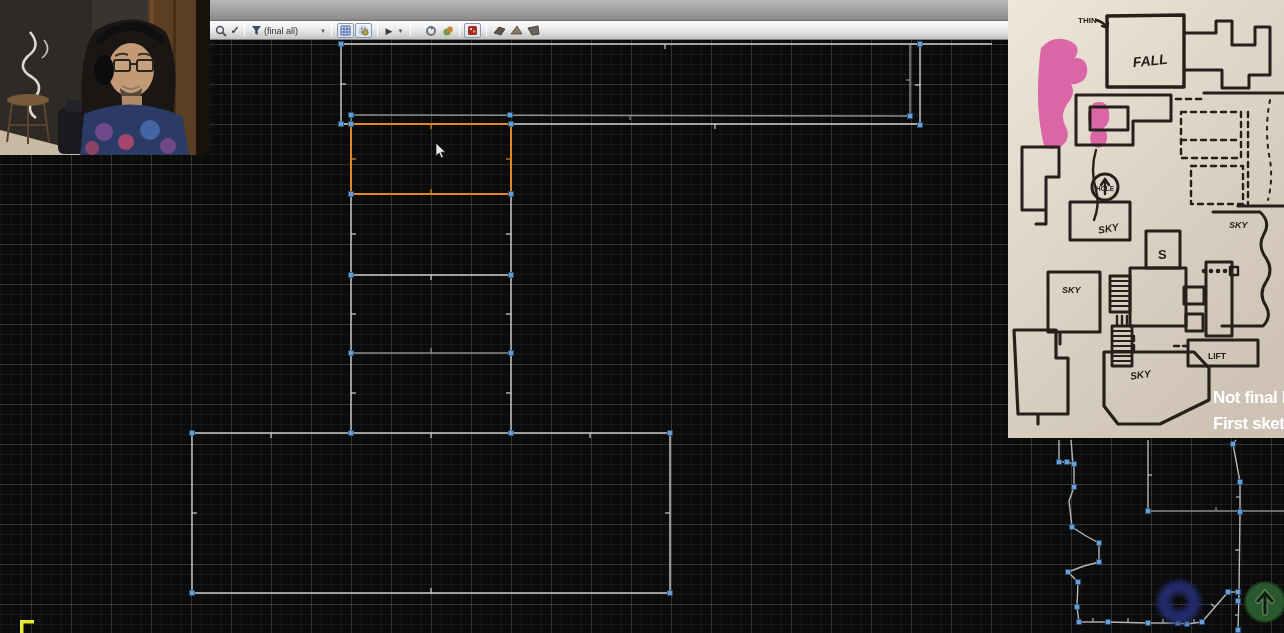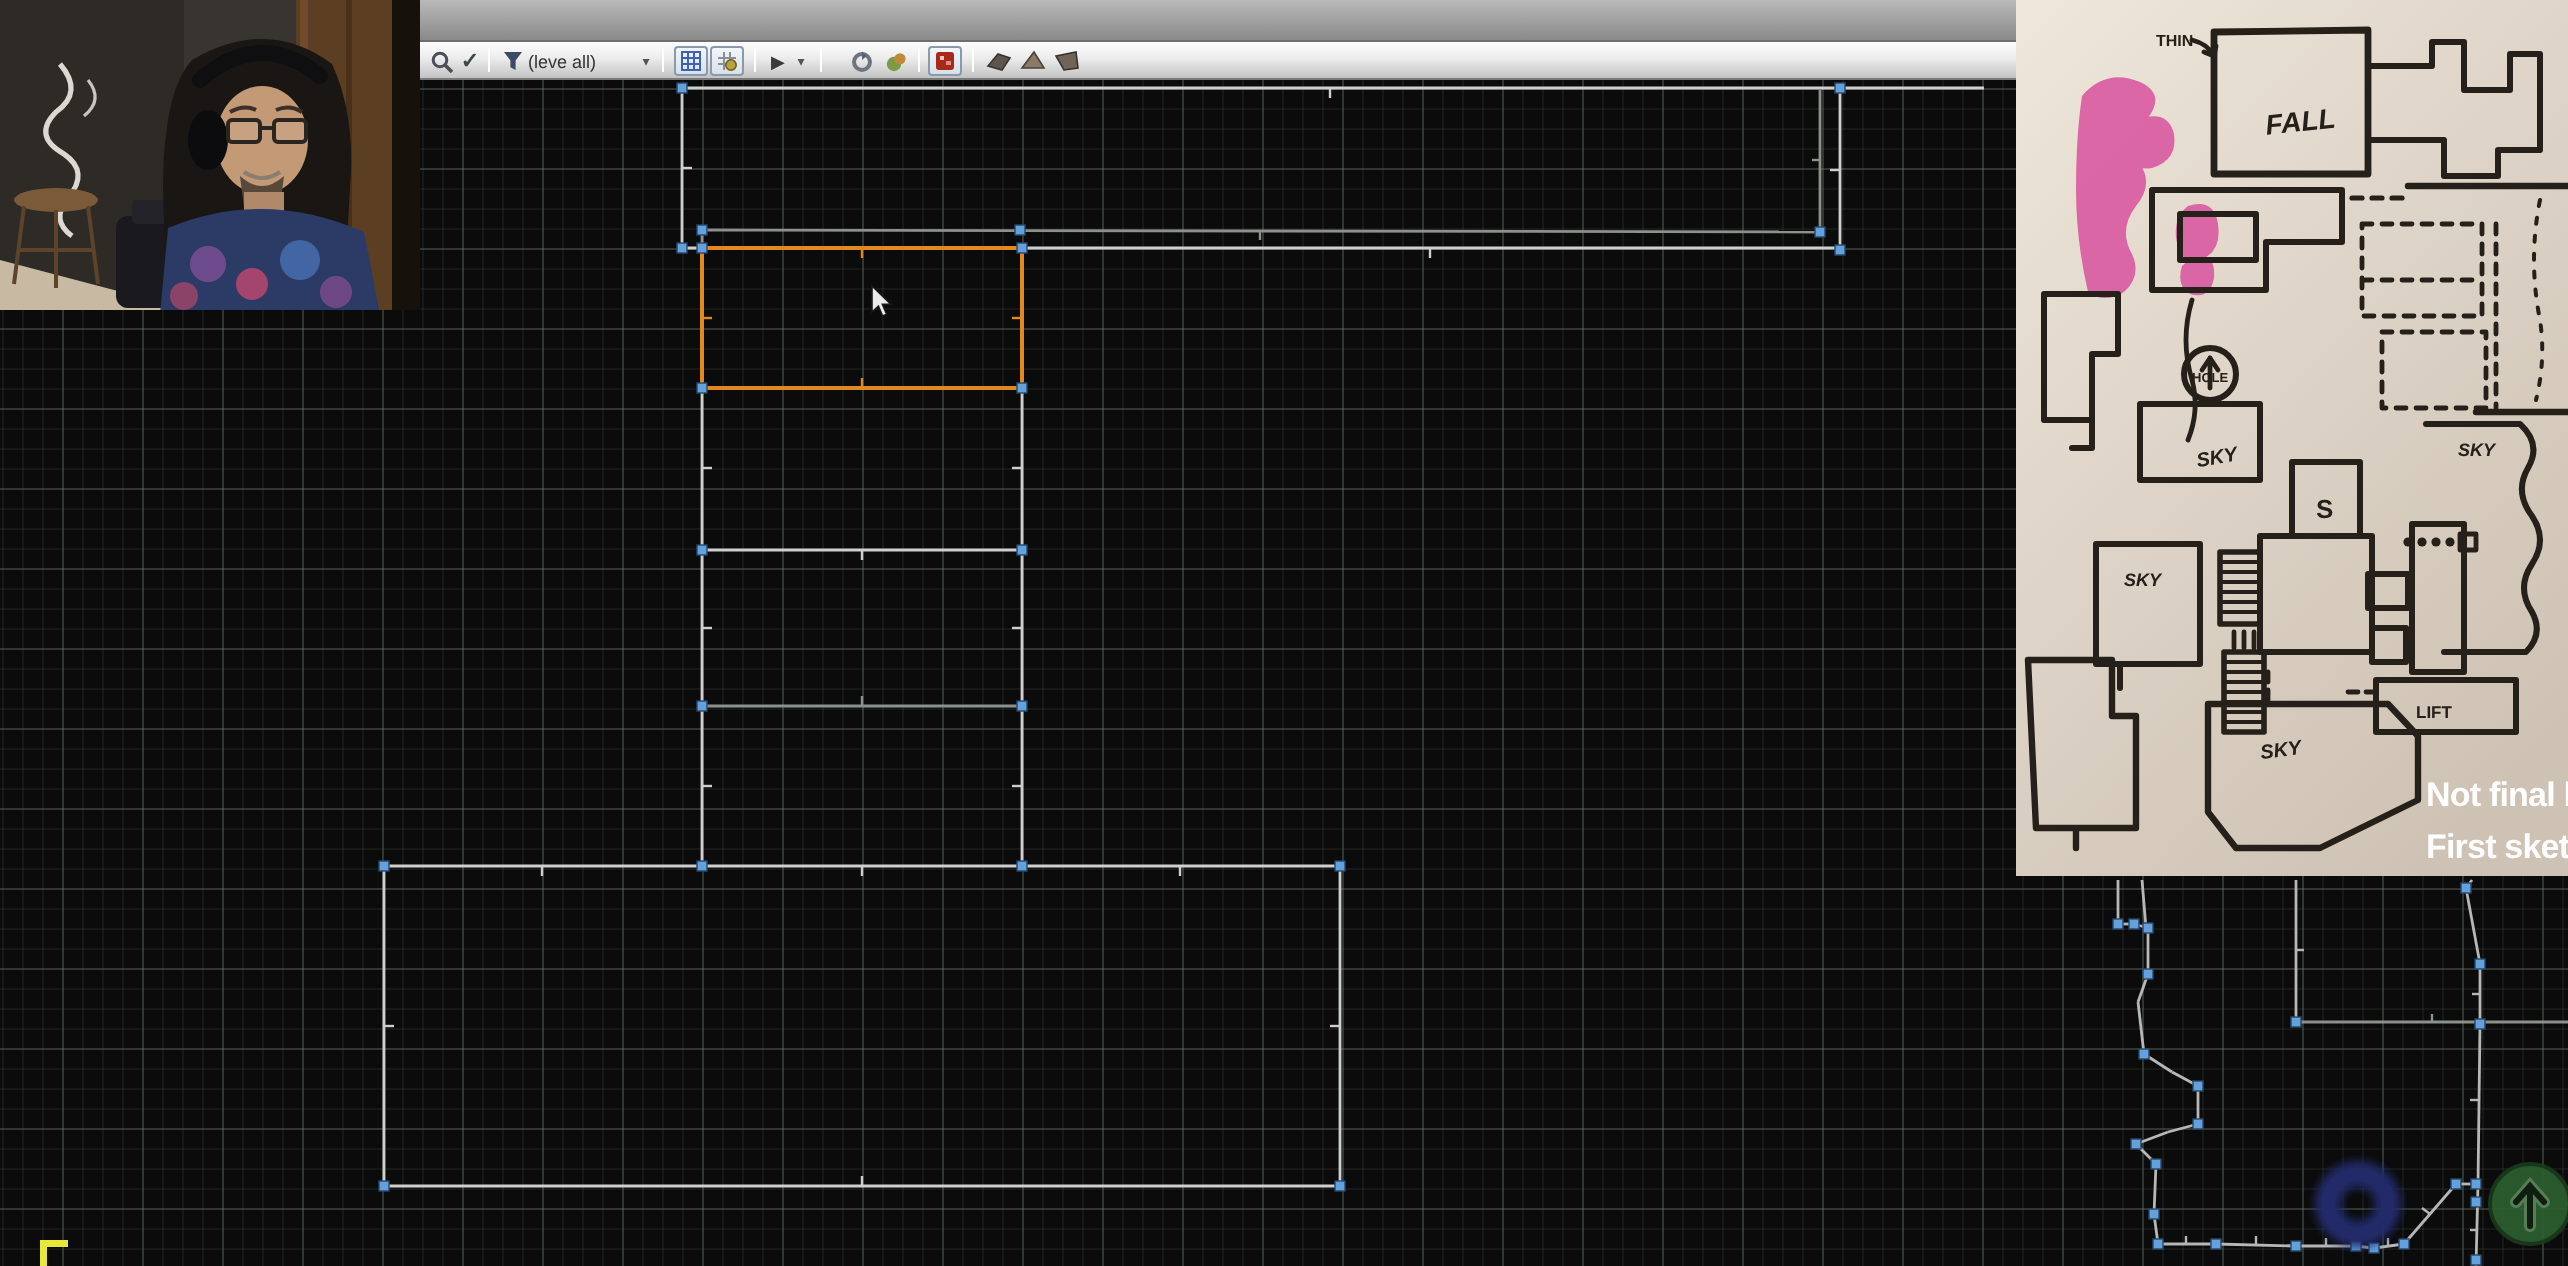--- a/index.html
+++ b/index.html
@@ -55,21 +55,21 @@
         </svg>
     </div>
     <div class="tb" style="left:229px;width:12px;color:#3f4a3f;font-size:11px;font-weight:bold">✓</div>
     <div class="tb-sep" style="left:244px"></div>
     <div class="tb" style="left:250px;width:12px">
       <svg width="11" height="11" viewBox="0 0 11 11">
           <path d="M1,1 H10 L6.8,5.2 V10 L4.2,8.6 V5.2 Z" fill="#3c4a66"></path>
         </svg>
     </div>
     <div class="tb" style="left:264px;width:66px;justify-content:flex-start">
-      <span class="combo-text">(leve all)</span>
+      <span class="combo-text">(final all)</span>
     </div>
     <div class="tb combo-arrow" style="left:318px;width:10px">▾</div>
     <div class="tb-sep" style="left:331px"></div>
     <div class="tb tb-btn" style="left:337px;width:17px">
       <svg width="11" height="11" viewBox="0 0 11 11">
           <path d="M1,1H10V10H1Z M1,4H10 M1,7H10 M4,1V10 M7,1V10" fill="none" stroke="#3e62b0" stroke-width="1"></path>
         </svg>
     </div>
     <div class="tb tb-btn" style="left:355px;width:17px">
       <svg width="11" height="11" viewBox="0 0 11 11">

